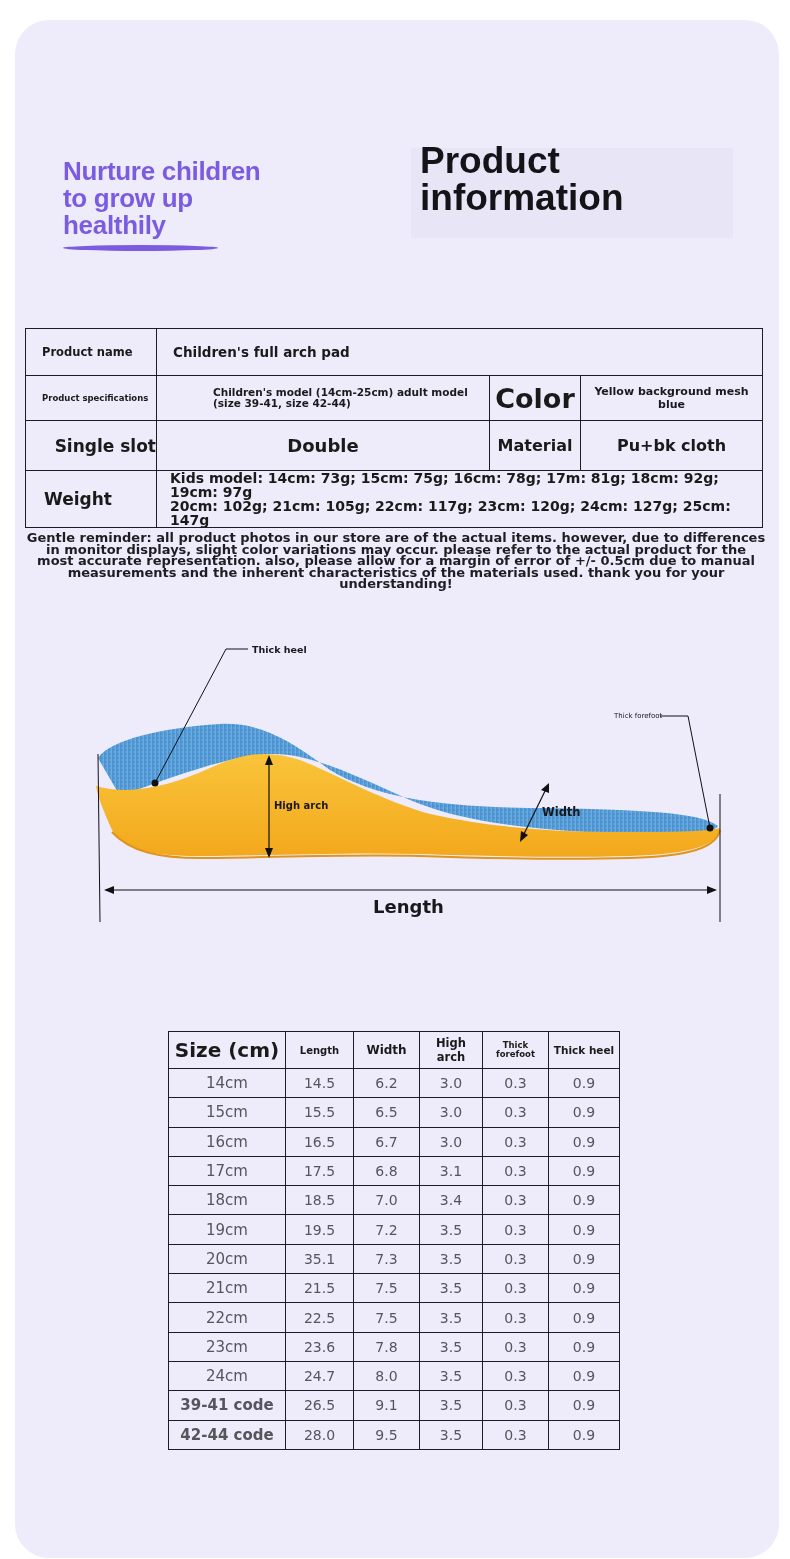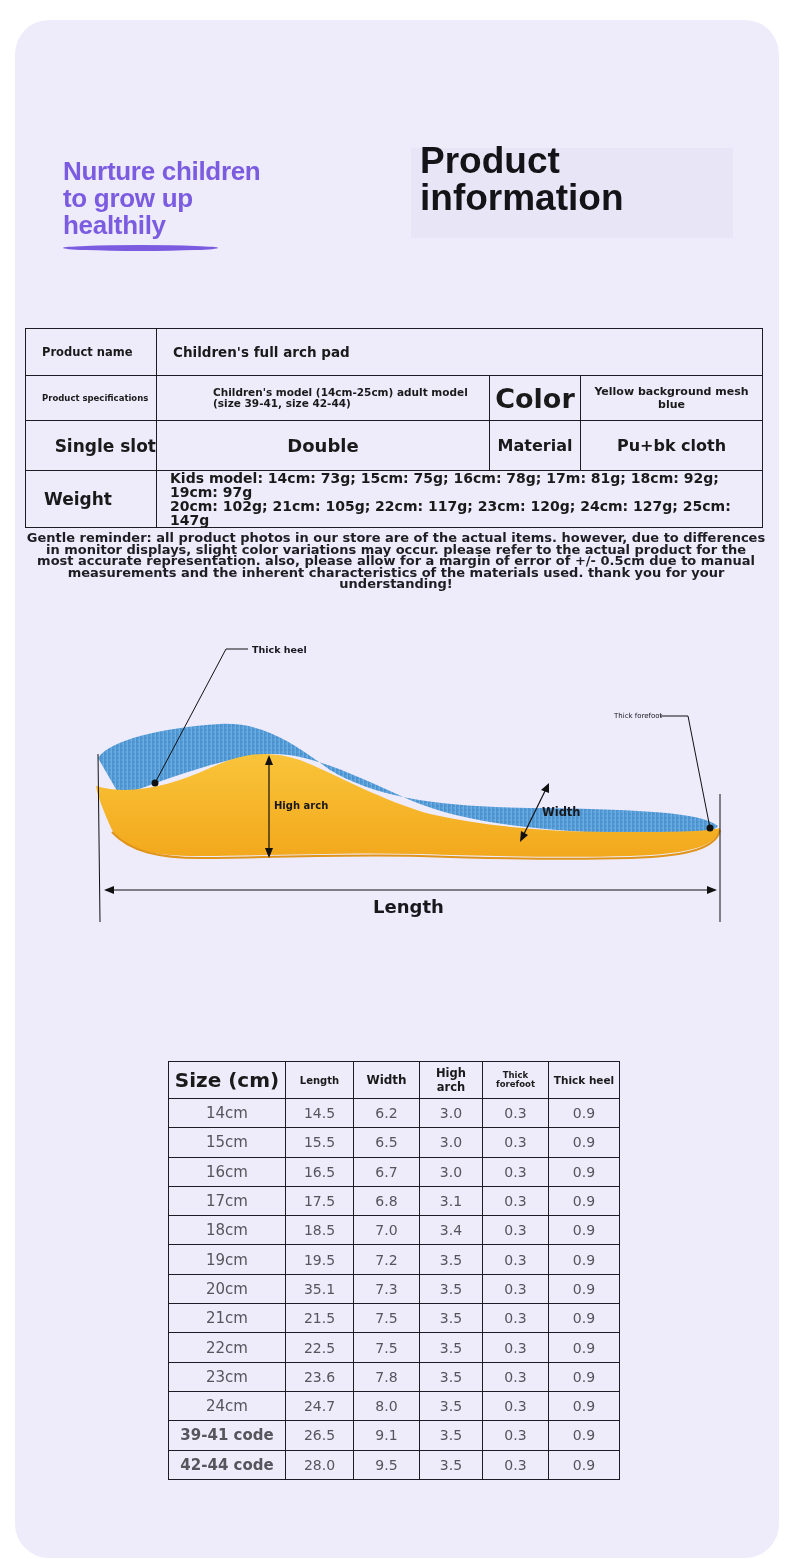--- a/index.html
+++ b/index.html
@@ -33,21 +33,21 @@
 
     .notice { position: absolute; left: 26px; top: 532px; width: 740px; font-size: 13px;
               line-height: 11.5px; font-weight: 700; color: #1d1d22; text-align: center; }
 
     
     .diagram { position: absolute; left: 0; top: 600px; width: 790px; height: 340px; }
     .diagram svg { position: absolute; left: 0; top: 0; }
     .dlabel { position: absolute; font-weight: 700; color: #18181d; white-space: nowrap; }
 
     
-    .size { position: absolute; left: 168px; top: 1061px; border-collapse: collapse;
+    .size { position: absolute; left: 168px; top: 1031px; border-collapse: collapse;
             font-family: "DejaVu Sans", sans-serif; }
     .size th, .size td { border: 1.5px solid #1c1c24; text-align: center; padding: 0; }
     .size th { height: 36px; font-weight: 700; color: #1a1a1a; }
     .size td { height: 28.3px; font-size: 14px; color: #55555b; }
     .size td.sz { font-size: 15px; }
     .size td.sz.bold { font-weight: 700; }
   </style>
 </head>
 <body>
 

